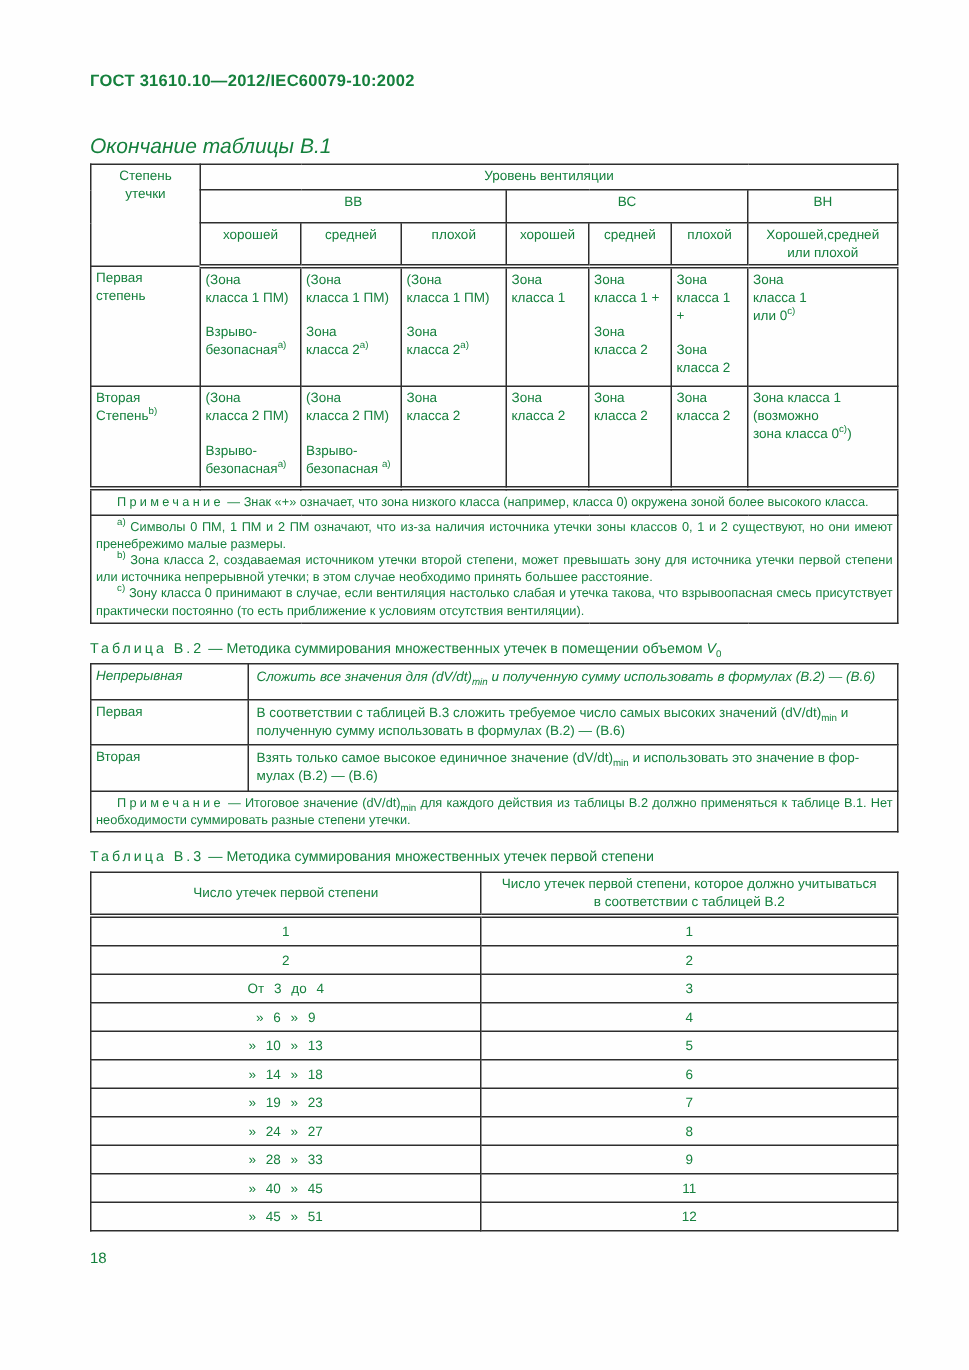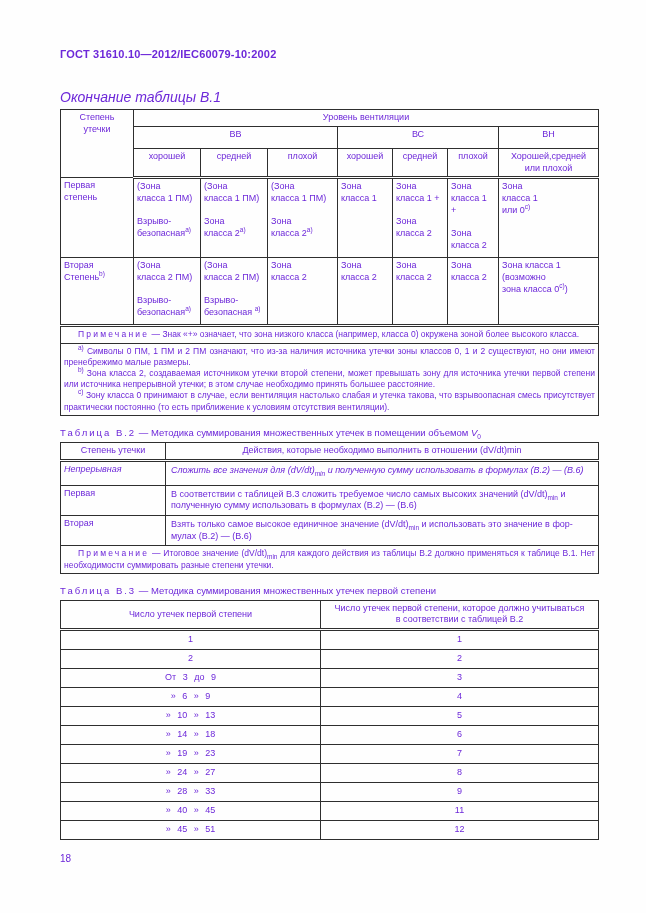--- a/index.html
+++ b/index.html
@@ -1,19 +1,19 @@
 <!DOCTYPE html>
 <html><head>
 <meta charset="utf-8">
 <style>
   html,body{margin:0;padding:0;background:#ffffff;}
   .page{
     width:646px;height:913px;background:#fefefe;box-sizing:border-box;
     padding:48px 48px 0 60px;position:relative;
-    font-family:"Liberation Sans", sans-serif;color:#6d28d9;
+    font-family:"Liberation Sans", sans-serif;color:#15803d;
   }
   .doc-header{font-size:11px;font-weight:bold;letter-spacing:.2px;margin:0 0 0 0;}
   .cont-label{font-size:14px;font-style:italic;margin:29px 0 4px 0;}
   table.tb{border-collapse:collapse;table-layout:fixed;width:538px;}
   table.tb td{border:1px solid #2e2e2e;padding:2px 3px;vertical-align:top;
     font-size:9px;line-height:1.3;overflow:hidden;}
   td.hdr{text-align:center;vertical-align:middle;font-size:8px;line-height:1.35;}
   tr.dbl-b > td{border-bottom:3px double #2e2e2e;}
   tr.dbl-t > td{border-top:3px double #2e2e2e;}
   td.deg{vertical-align:top;}
@@ -108,24 +108,20 @@
     </table>
 
   <p class="cap"><span class="cap-label">Таблица В.2</span><span> — Методика суммирования множественных утечек в помещении объемом <i>V</i><sub>0</sub></span></p>
 
   <table class="tb tb2">
     <colgroup>
         <col style="width:105px">
         <col style="width:433px">
       </colgroup>
     <tbody>
-        <tr class="dbl-b" style="height:17px">
-      <td class="hdr">Степень утечки</td>
-      <td class="hdr">Действия, которые необходимо выполнить в отношении (dV/dt)min</td>
-    </tr>
     <tr class="b2row">
       <td class="c-mid">Непрерывная</td>
       <td class="act c-mid">Сложить все значения для (dV/dt)<sub>min</sub> и полученную сумму использовать в формулах (В.2) — (В.6)</td>
     </tr>
     <tr style="height:29px">
       <td>Первая</td>
       <td class="act">В соответствии с таблицей В.3 сложить требуемое число самых высоких значений (dV/dt)<sub>min</sub> и полученную сумму использовать в формулах (В.2) — (В.6)</td>
     </tr>
     <tr style="height:29px">
       <td>Вторая</td>
@@ -153,21 +149,21 @@
     </tr>
     <tr>
           <td class="range">1</td>
           <td>1</td>
         </tr>
     <tr>
           <td class="range">2</td>
           <td>2</td>
         </tr>
     <tr>
-          <td class="range">От 3 до 9</td>
+          <td class="range">От 3 до 4</td>
           <td>3</td>
         </tr>
     <tr>
           <td class="range">» 6 » 9</td>
           <td>4</td>
         </tr>
     <tr>
           <td class="range">» 10 » 13</td>
           <td>5</td>
         </tr>

